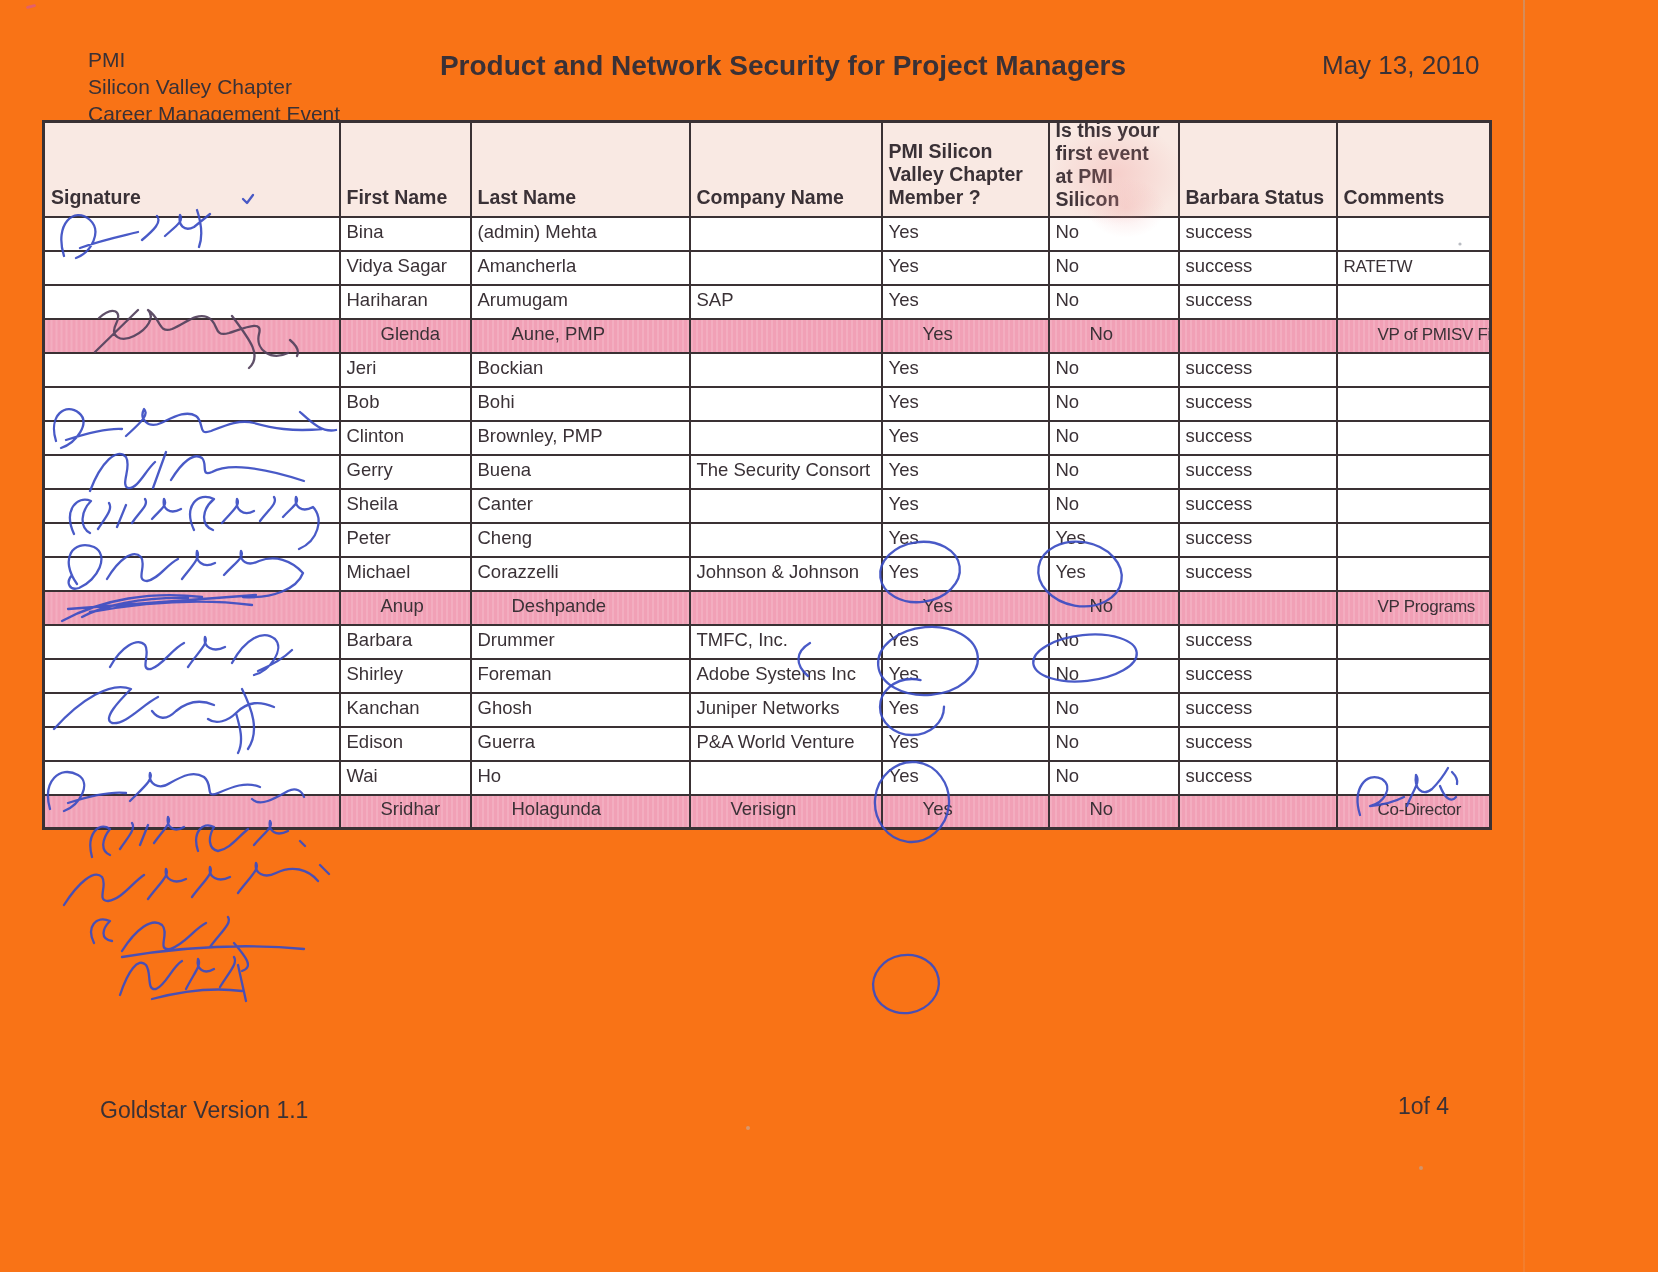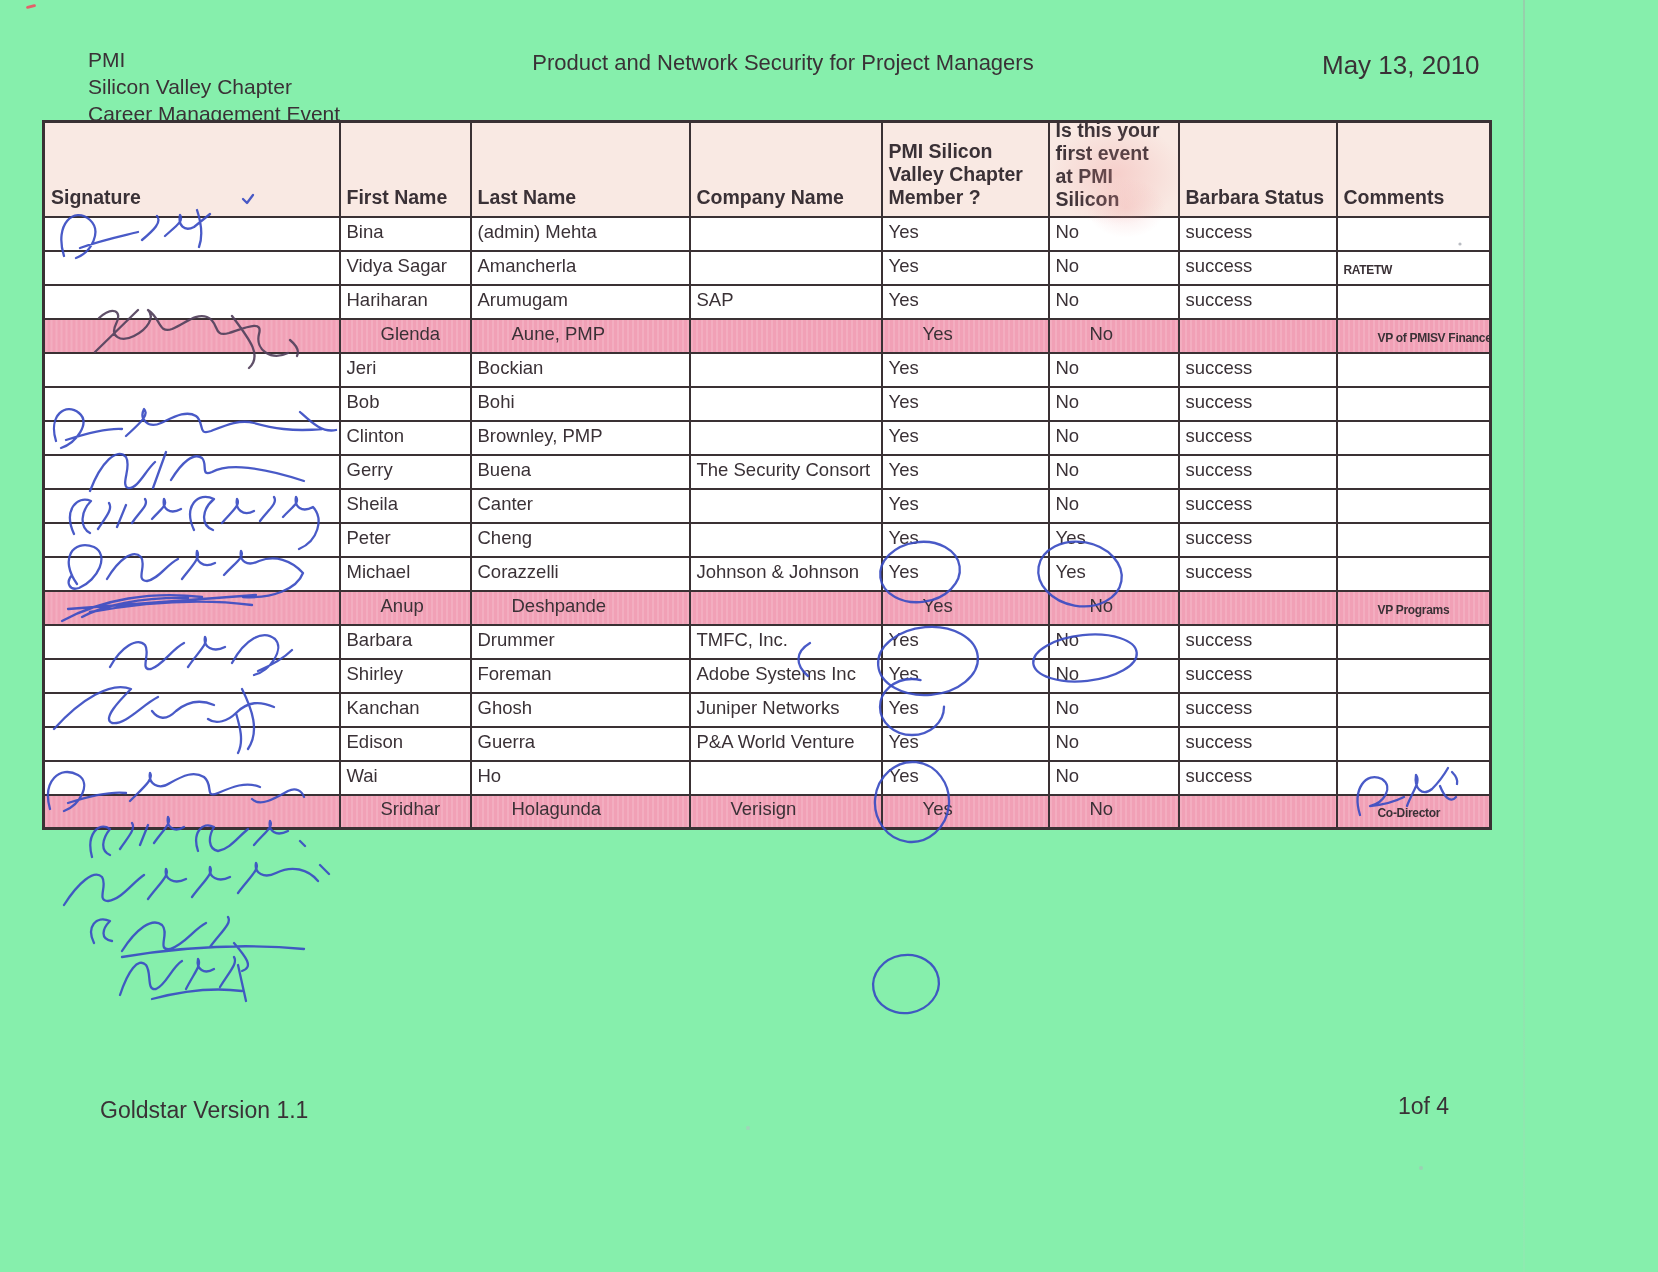--- a/index.html
+++ b/index.html
@@ -6,26 +6,26 @@
     --pink:#f1a0b6;
     --header-bg:#f9e9e3;
     --border:#3a3134;
     --ink-blue:#3a4cc2;
     --ink-dark:#53415c;
     --text:#3a3136;
   }
   html,body{margin:0;padding:0;background:#e8e8e8;}
   .page{
     position:relative;width:1658px;height:1272px;margin:0 auto;
-    background:#86efac;overflow:hidden;color:var(--text);
+    background:#f97316;overflow:hidden;color:var(--text);
     font-family:"Liberation Sans", sans-serif;
   }
   .org-block{position:absolute;left:88px;top:46px;font-size:21px;line-height:27px;}
   .doc-title{position:absolute;top:50px;left:783px;transform:translateX(-50%);
-    font-size:22px;font-weight:normal;white-space:nowrap;}
+    font-size:28px;font-weight:bold;white-space:nowrap;}
   .doc-date{position:absolute;left:1322px;top:50px;font-size:26px;}
   .footer-left{position:absolute;left:100px;top:1097px;font-size:23px;}
   .footer-right{position:absolute;left:1398px;top:1093px;font-size:23px;}
 
   table.sheet{
     position:absolute;left:42px;top:120px;width:1447px;
     border-collapse:collapse;table-layout:fixed;
     border:3px solid var(--border);
   }
   .sheet th,.sheet td{
@@ -45,21 +45,21 @@
   .sheet tbody tr{height:34px;}
   .sheet tbody td{background:#fff;}
   .sheet tbody tr.hl td{
     background:var(--pink);
     background-image:repeating-linear-gradient(90deg,
       rgba(255,255,255,.14) 0 2px, rgba(255,255,255,0) 2px 5px);
     padding-left:40px;
   }
   th.fe{position:relative;}
   .fe-inner{position:absolute;left:6px;bottom:5px;}
-  td.c-comments{font-size:12px;letter-spacing:-0.3px;font-weight:bold;}
+  td.c-comments{font-size:17px;letter-spacing:-0.3px;}
 
   .ink-overlay{position:absolute;left:0;top:0;width:1658px;height:1272px;pointer-events:none;}
   .ink-overlay path,.ink-overlay ellipse{
     fill:none;stroke:var(--ink-blue);stroke-width:2.3;
     stroke-linecap:round;stroke-linejoin:round;opacity:.92;
   }
   .ink-overlay .ink-dark{stroke:var(--ink-dark);}
   .ink-overlay .speck{stroke:none;}
 
   .stain{position:absolute;left:1048px;top:122px;width:136px;height:104px;border-radius:50%;

